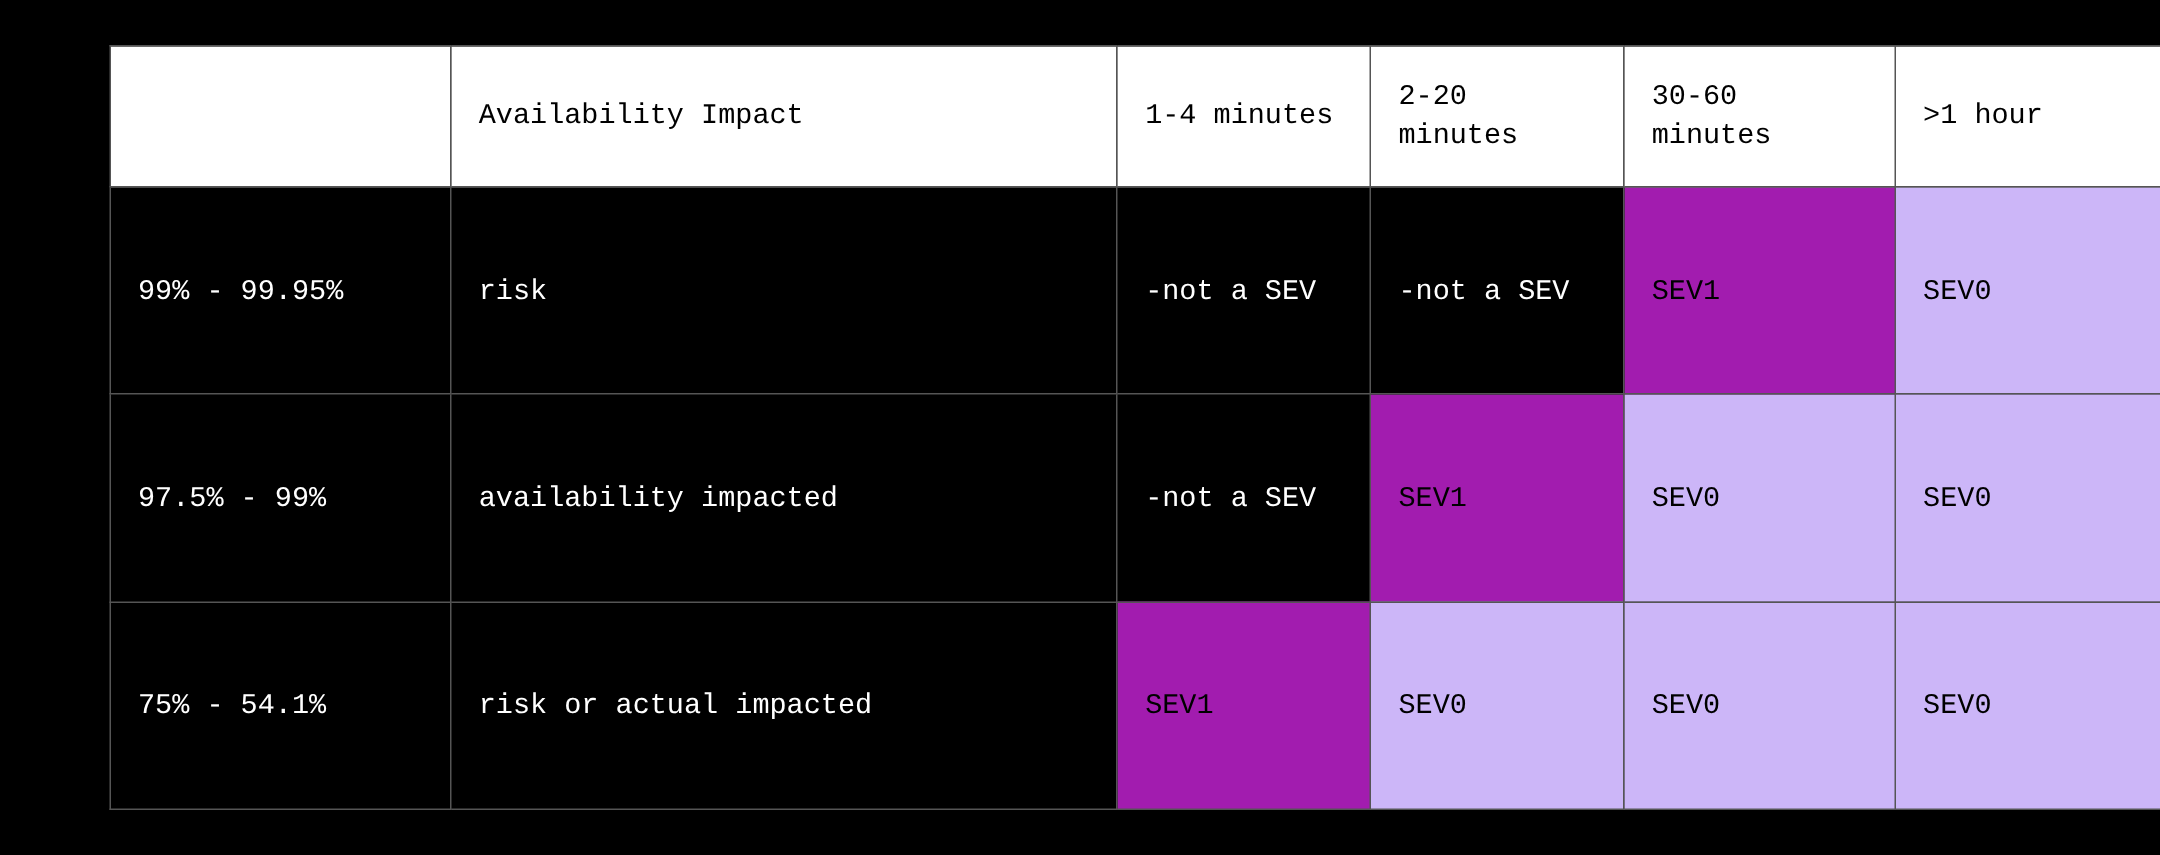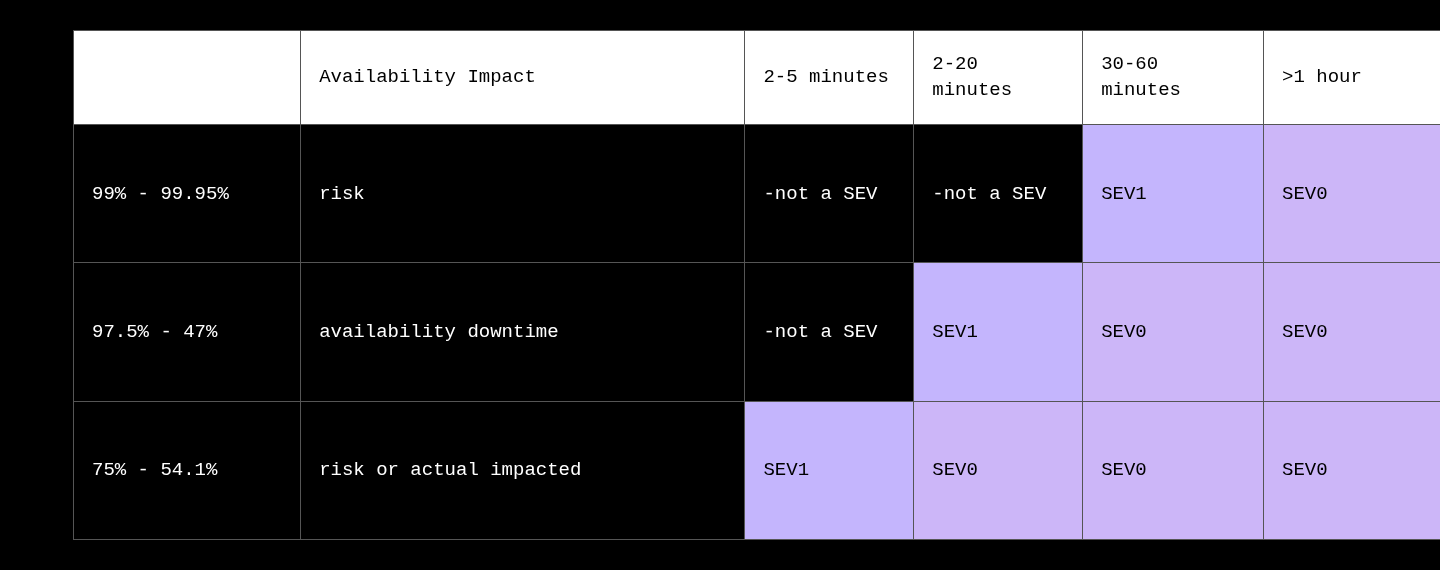--- a/index.html
+++ b/index.html
@@ -43,21 +43,21 @@
     .col-1 { width: 442px; }
     .col-2 { width: 168px; }
     .col-3 { width: 168px; }
     .col-4 { width: 180px; }
     .col-5 { width: 180px; }
     .cell-black {
       background: #000000;
       color: #ffffff;
     }
     .cell-light {
-      background: #c4b5fd;
+      background: #a21caf;
       color: #000000;
     }
     .cell-mid {
       background: #ccb6f8;
       color: #000000;
     }
     .cell-dark {
       background: #bfa4f5;
       color: #000000;
     }
@@ -71,39 +71,39 @@
       <col class="col-1">
       <col class="col-2">
       <col class="col-3">
       <col class="col-4">
       <col class="col-5">
   </colgroup>
   <thead>
     <tr>
       <th></th>
       <th>Availability Impact</th>
-      <th>2-5 minutes</th>
+      <th>1-4 minutes</th>
       <th>2-20 minutes</th>
       <th>30-60 minutes</th>
       <th>&gt;1 hour</th>
     </tr>
   </thead>
   <tbody>
 
   <tr>
         <td class="cell-black">99% - 99.95%</td>
         <td class="cell-black">risk</td>
         <td class="cell-black">-not a SEV</td>
         <td class="cell-black">-not a SEV</td>
         <td class="cell-light">SEV1</td>
         <td class="cell-mid">SEV0</td>
       </tr>
       <tr>
-        <td class="cell-black">97.5% - 47%</td>
-        <td class="cell-black">availability downtime</td>
+        <td class="cell-black">97.5% - 99%</td>
+        <td class="cell-black">availability impacted</td>
         <td class="cell-black">-not a SEV</td>
         <td class="cell-light">SEV1</td>
         <td class="cell-mid">SEV0</td>
         <td class="cell-mid">SEV0</td>
       </tr>
       <tr>
         <td class="cell-black">75% - 54.1%</td>
         <td class="cell-black">risk or actual impacted</td>
         <td class="cell-light">SEV1</td>
         <td class="cell-mid">SEV0</td>

